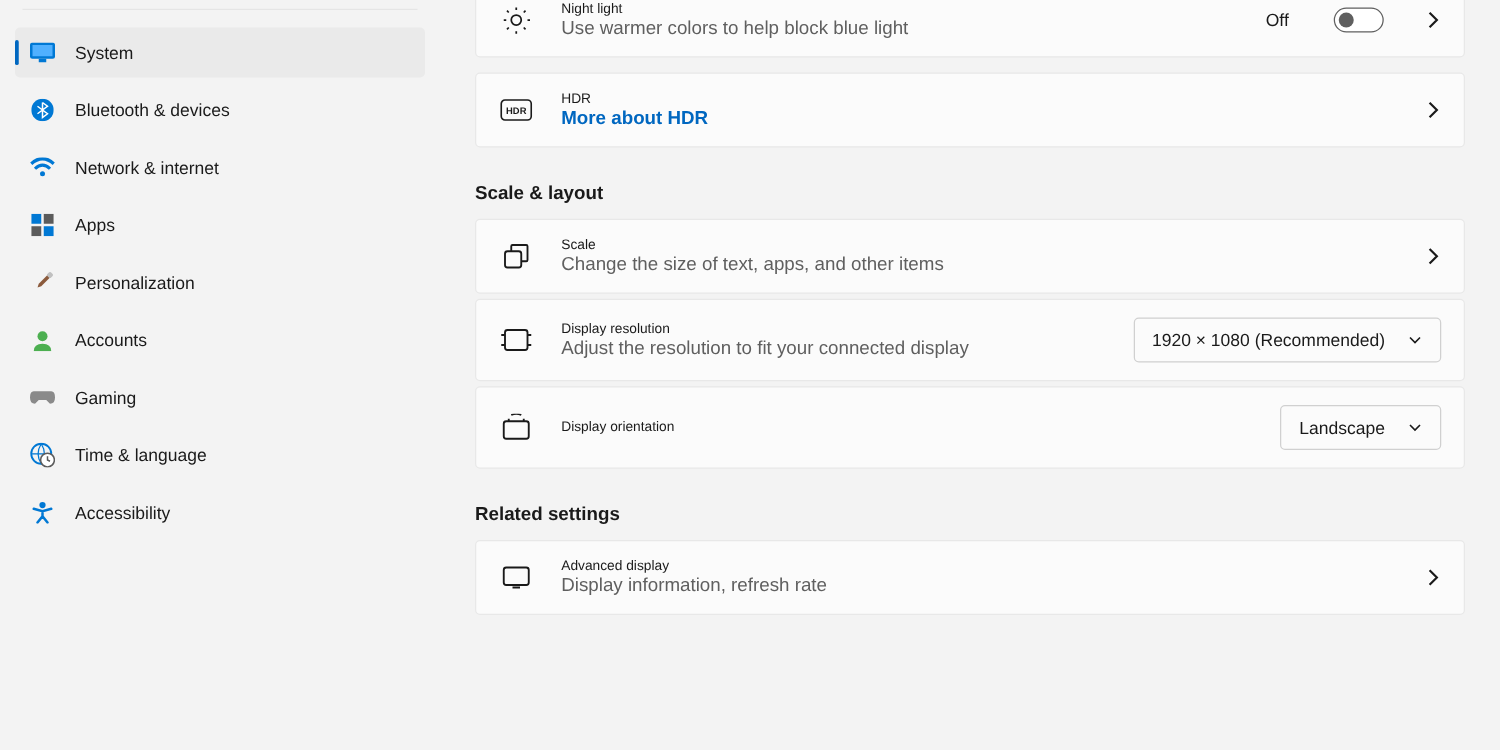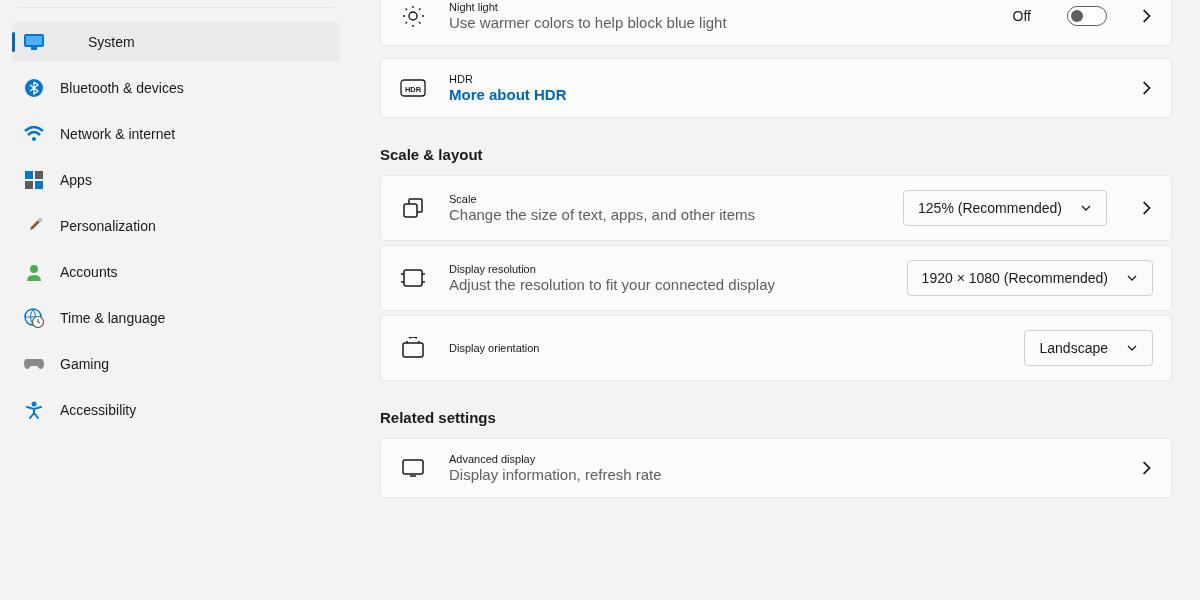--- a/index.html
+++ b/index.html
@@ -1,21 +1,21 @@
 <!DOCTYPE html>
 <html><head>
 <meta charset="utf-8">
 <style>
 * { margin: 0; padding: 0; box-sizing: border-box; font-family: "Segoe UI", -apple-system, sans-serif; }
 body { background: #f3f3f3; width: 1200px; height: 600px; overflow: hidden; display: flex; }
 .sidebar { width: 352px; padding: 0 12px; padding-top: 0; }
 .search-stub { height: 8px; border-bottom: 1px solid #e5e5e5; margin: 0 6px 14px 6px; }
 .nav { list-style: none; }
 .nav-item { display: flex; align-items: center; height: 40px; padding: 0 12px; border-radius: 4px; cursor: pointer; font-size: 14px; color: #1a1a1a; margin-bottom: 6px; position: relative; }
-.nav-item.selected { background: #eaeaea; gap: 28px; }
+.nav-item.selected { background: #eaeaea; }
 .nav-item.selected::before { content: ""; position: absolute; left: 0; top: 10px; bottom: 10px; width: 3px; background: #0067c0; border-radius: 2px; }
 .nav-icon { width: 20px; height: 20px; margin-right: 16px; display: flex; align-items: center; justify-content: center; }
 .main { flex: 1; padding: 0 28px 0 28px; overflow-y: auto; }
 .card { background: #fbfbfb; border: 1px solid #e8e8e8; border-radius: 4px; display: flex; align-items: center; padding: 14px 18px; margin-bottom: 4px; }
 .card-icon { width: 28px; height: 28px; margin-right: 22px; display: flex; align-items: center; justify-content: center; color: #1a1a1a; flex-shrink: 0; }
 .card-body { flex: 1; }
 .card-title { font-size: 11px; color: #1a1a1a; }
 .card-sub { font-size: 15px; color: #5f5f5f; margin-top: 1px; }
 .card-sub.link { color: #0067c0; font-weight: 600; }
 .card-ctrl { display: flex; align-items: center; gap: 32px; }
@@ -88,39 +88,39 @@
       <span class="nav-icon">
           <svg width="18" height="18" viewBox="0 0 18 18">
             <circle cx="9" cy="6" r="4" fill="#4caf50"></circle>
             <path d="M2 18 Q2 12 9 12 Q16 12 16 18 Z" fill="#4caf50"></path>
           </svg>
         </span>
       <span>Accounts</span>
     </li>
     <li class="nav-item">
       <span class="nav-icon">
+          <svg width="20" height="14" viewBox="0 0 20 14">
+            <path d="M3 2 H17 Q20 2 20 7 Q20 12 16 12 L13 9 H7 L4 12 Q0 12 0 7 Q0 2 3 2 Z" fill="#8a8a8a"></path>
+          </svg>
+        </span>
+      <span>Gaming</span>
+    </li>
+    <li class="nav-item">
+      <span class="nav-icon">
           <svg width="20" height="20" viewBox="0 0 20 20">
             <circle cx="9" cy="9" r="8" fill="none" stroke="#0078d4" stroke-width="1.5"></circle>
             <path d="M1 9 H17 M9 1 Q14 9 9 17 Q4 9 9 1" stroke="#0078d4" stroke-width="1" fill="none"></path>
             <circle cx="14" cy="14" r="5.5" fill="#fff" stroke="#5b5b5b" stroke-width="1.2"></circle>
             <path d="M14 11 V14 L16 15" stroke="#5b5b5b" stroke-width="1.2" fill="none"></path>
           </svg>
         </span>
       <span>Time &amp; language</span>
     </li>
     <li class="nav-item">
       <span class="nav-icon">
-          <svg width="20" height="14" viewBox="0 0 20 14">
-            <path d="M3 2 H17 Q20 2 20 7 Q20 12 16 12 L13 9 H7 L4 12 Q0 12 0 7 Q0 2 3 2 Z" fill="#8a8a8a"></path>
-          </svg>
-        </span>
-      <span>Gaming</span>
-    </li>
-    <li class="nav-item">
-      <span class="nav-icon">
           <svg width="18" height="18" viewBox="0 0 18 18">
             <circle cx="9" cy="3" r="2.5" fill="#0078d4"></circle>
             <path d="M2 6 L9 8 L16 6 M9 8 V12 L5 17 M9 12 L13 17" stroke="#0078d4" stroke-width="2" fill="none" stroke-linecap="round"></path>
           </svg>
         </span>
       <span>Accessibility</span>
     </li>
   </ul>
 </div>
 
@@ -175,26 +175,20 @@
         <svg width="24" height="24" viewBox="0 0 24 24" stroke="#1a1a1a" stroke-width="1.5" fill="none">
           <rect x="3" y="8" width="13" height="13" rx="2"></rect>
           <path d="M8 8 V4 Q8 3 9 3 H20 Q21 3 21 4 V15 Q21 16 20 16 H16"></path>
         </svg>
       </span>
     <div class="card-body">
       <div class="card-title">Scale</div>
       <div class="card-sub">Change the size of text, apps, and other items</div>
     </div>
     <div class="card-ctrl">
-      <div class="dropdown">
-        <span>125% (Recommended)</span>
-        <svg class="chev-d" viewBox="0 0 12 12">
-            <path d="M2 4 L6 8 L10 4" stroke="#1a1a1a" stroke-width="1.3" fill="none"></path>
-          </svg>
-      </div>
       <svg class="chevron" viewBox="0 0 12 12">
           <path d="M4 1 L9 6 L4 11" stroke="#1a1a1a" stroke-width="1.5" fill="none"></path>
         </svg>
     </div>
   </div>
 
   <div class="card">
     <span class="card-icon">
         <svg width="26" height="22" viewBox="0 0 26 22" stroke="#1a1a1a" stroke-width="1.5" fill="none">
           <rect x="4" y="3" width="18" height="16" rx="2"></rect>

